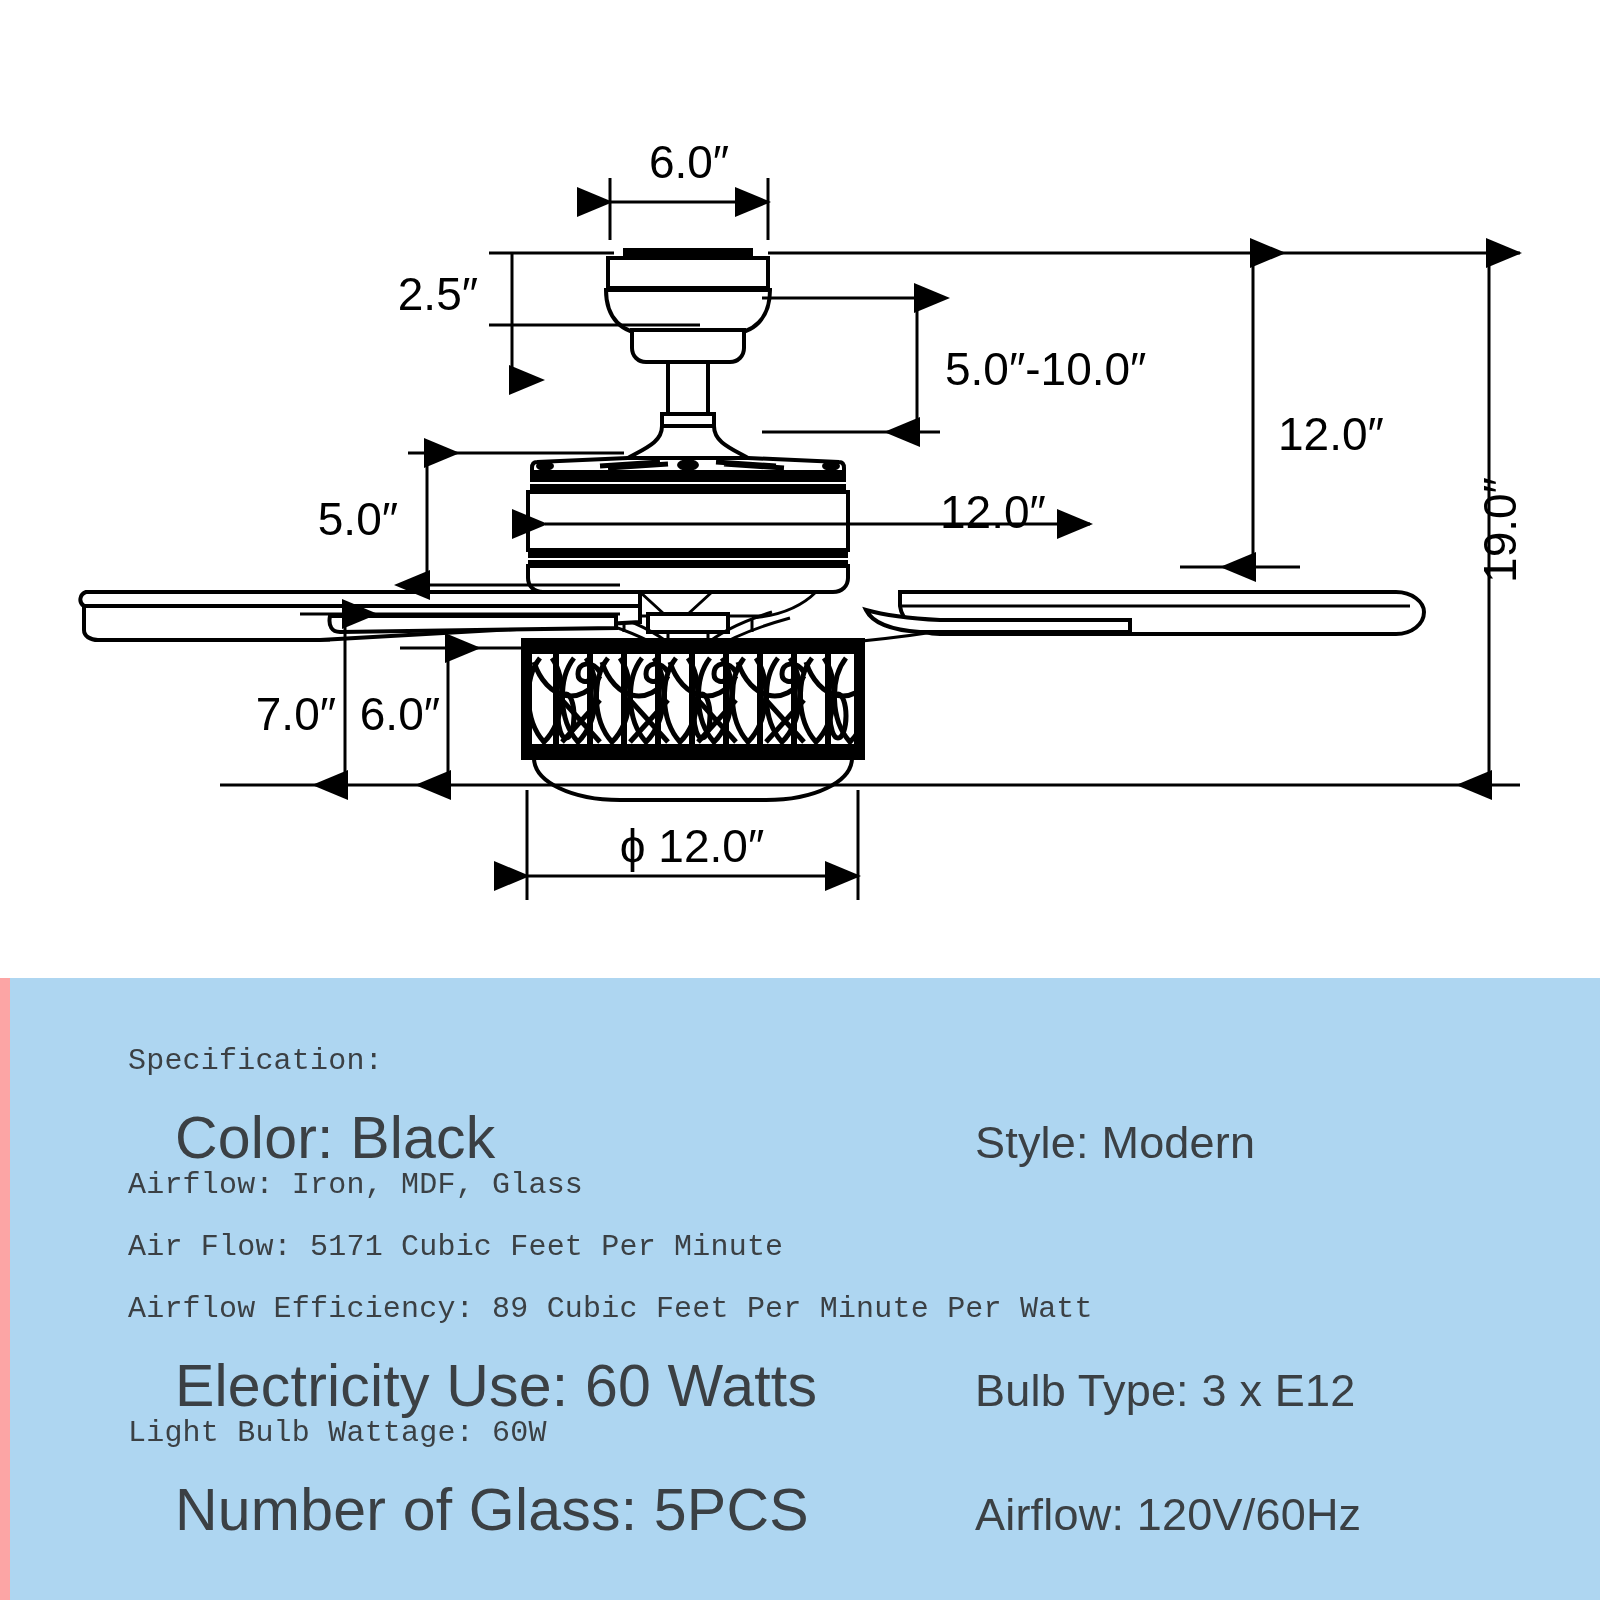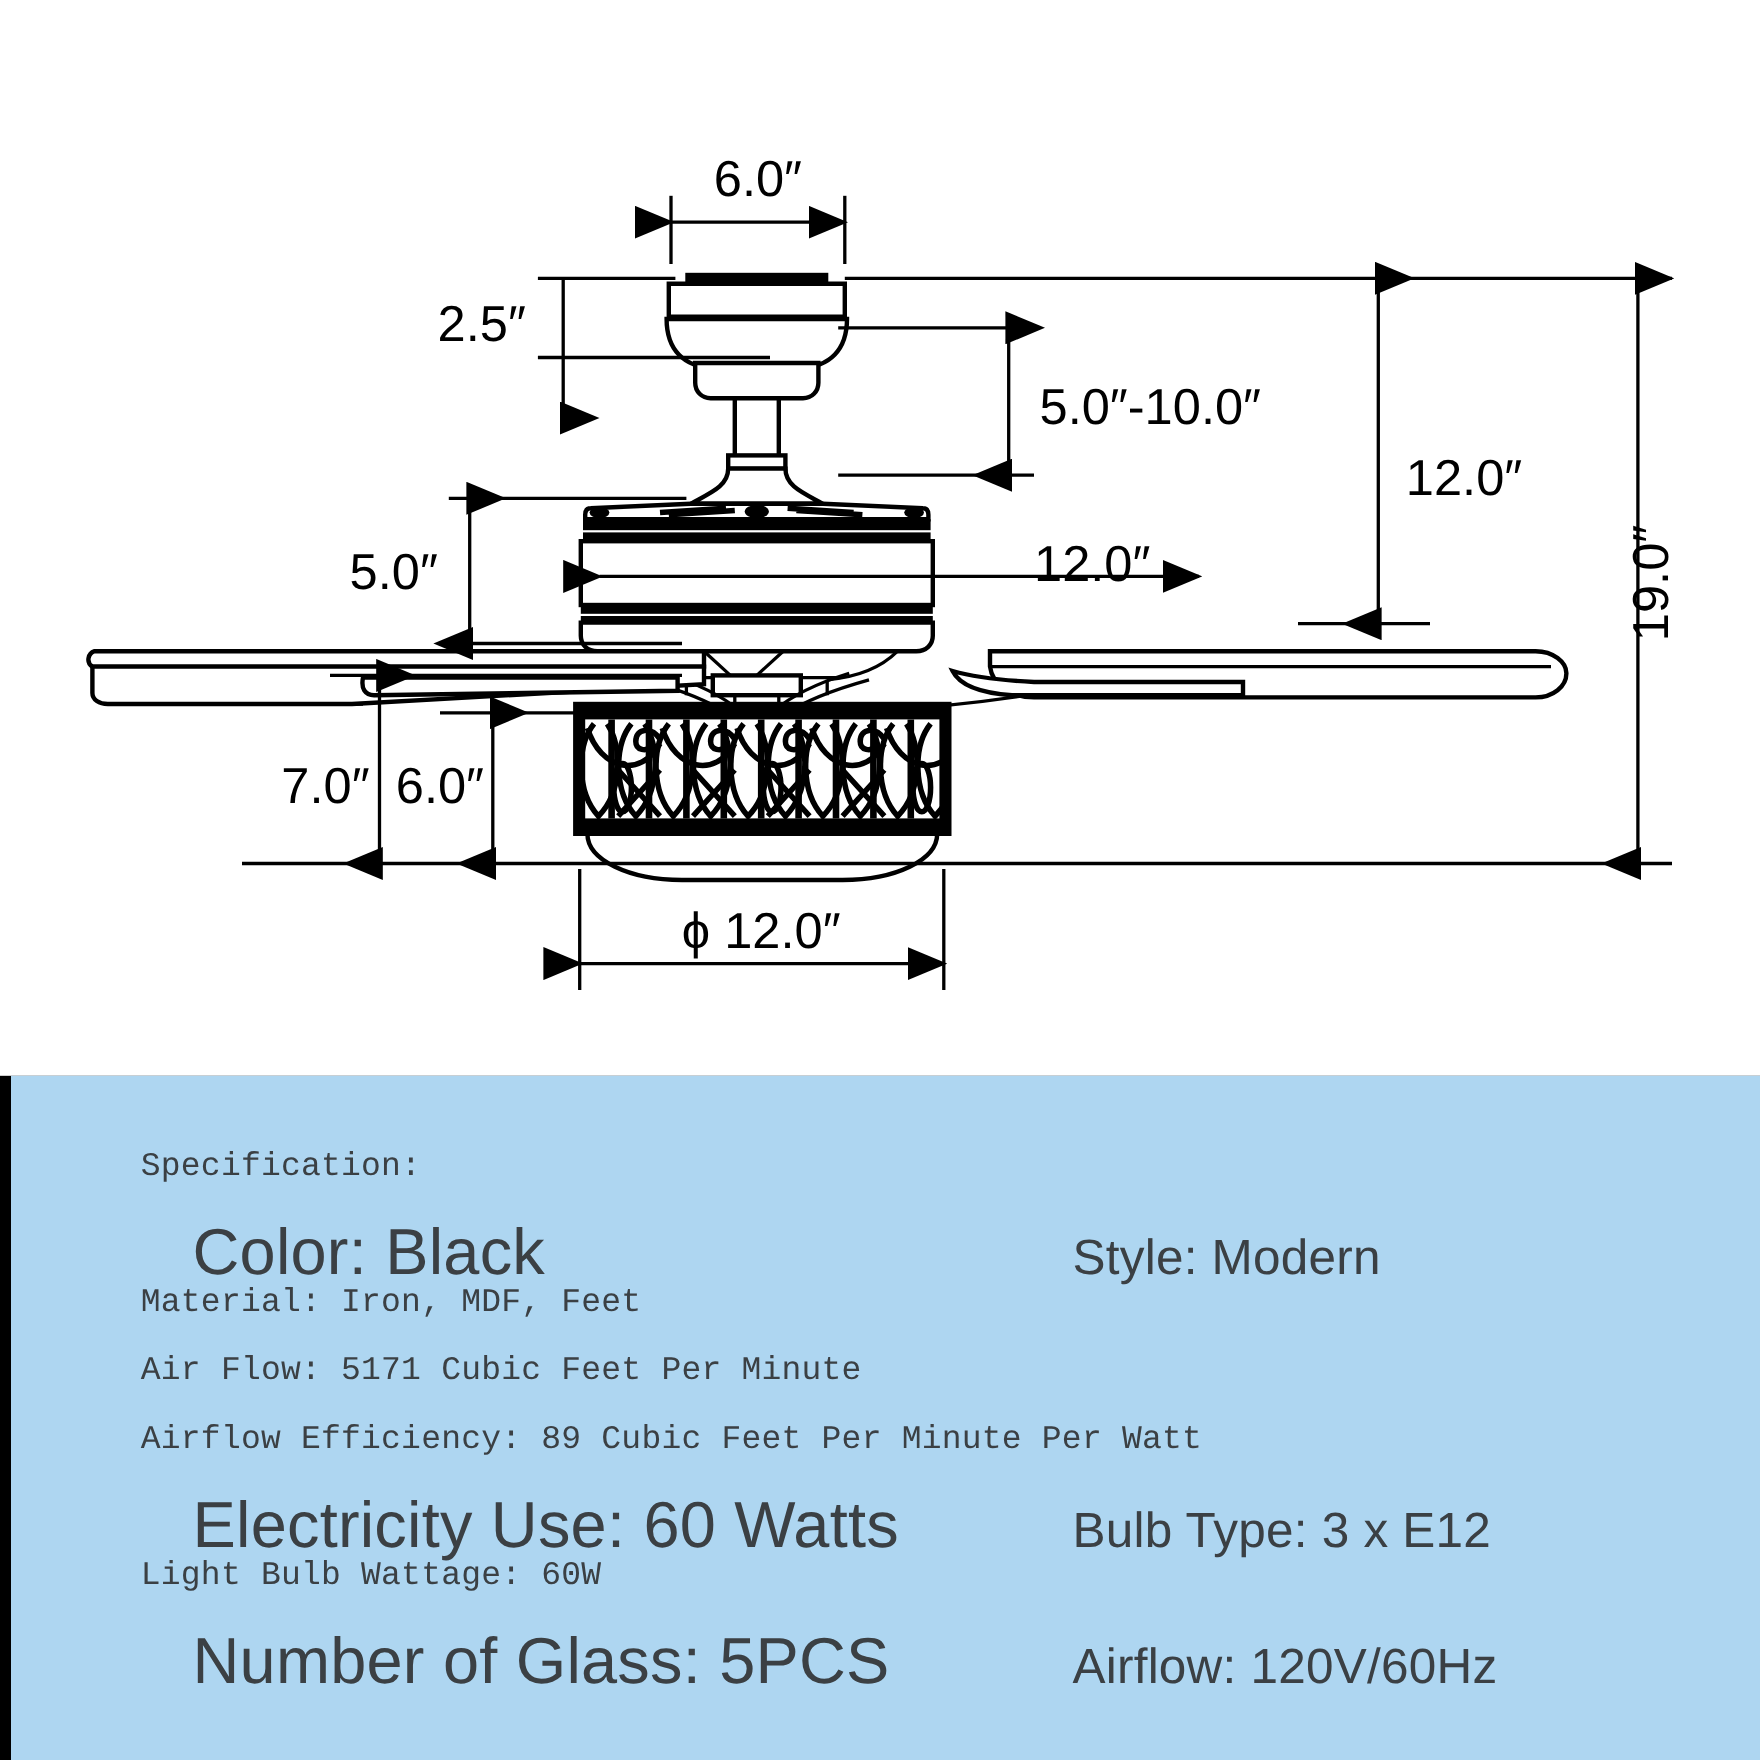--- a/index.html
+++ b/index.html
@@ -11,21 +11,21 @@
     width: 1600px;
     height: 1600px;
     font-family: "Liberation Sans", sans-serif;
     overflow: hidden;
     position: relative;
   }
   #page {
     position: relative;
     width: 1600px;
     height: 1600px;
-    background: #000000;
+    background: #fca5a5;
   }
   #drawing-area {
     position: absolute;
     left: 0;
     top: 0;
     width: 1600px;
     height: 978px;
     background: #ffffff;
   }
   #drawing-svg {
@@ -306,21 +306,21 @@
       <div class="spec-row">
         <div class="spec-wide">Specification:</div>
       </div>
 
       <div class="spec-row">
         <div class="spec-left">Color: Black</div>
         <div class="spec-right">Style: Modern</div>
       </div>
 
       <div class="spec-row">
-        <div class="spec-wide">Material: Iron, MDF, Feet</div>
+        <div class="spec-wide">Airflow: Iron, MDF, Glass</div>
       </div>
 
       <div class="spec-row">
         <div class="spec-wide">Air Flow: 5171 Cubic Feet Per Minute</div>
       </div>
 
       <div class="spec-row">
         <div class="spec-wide">Airflow Efficiency: 89 Cubic Feet Per Minute Per Watt</div>
       </div>
 

